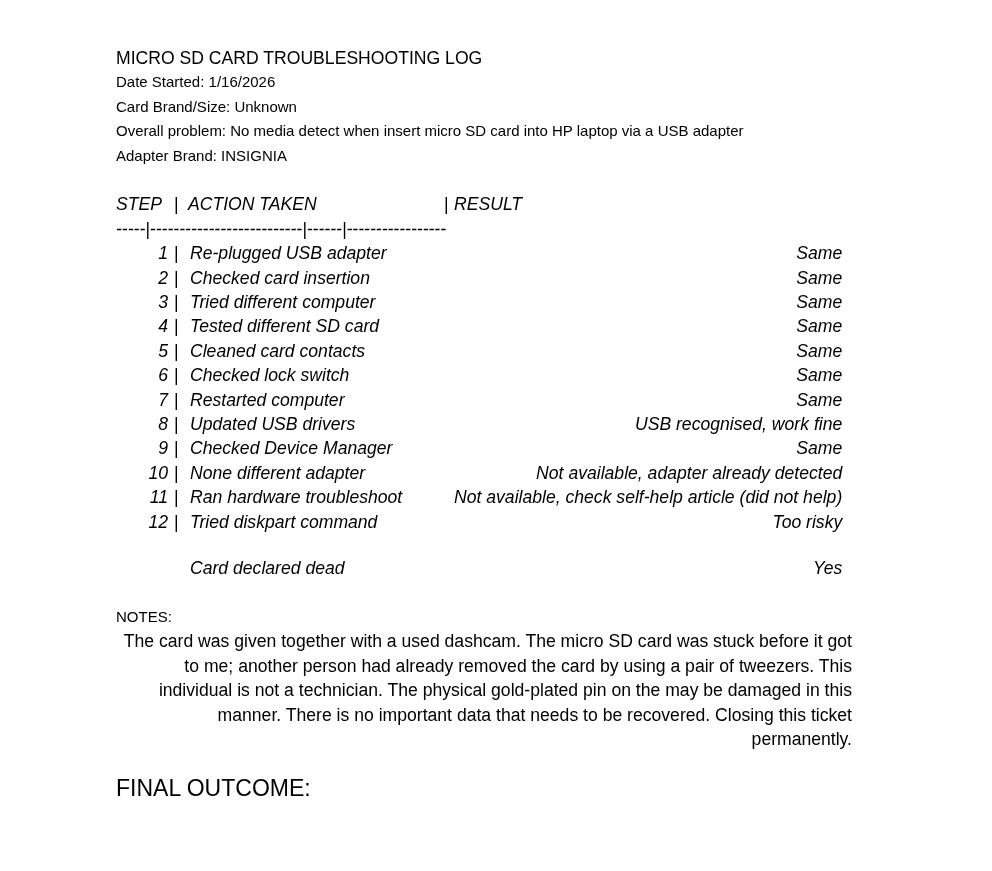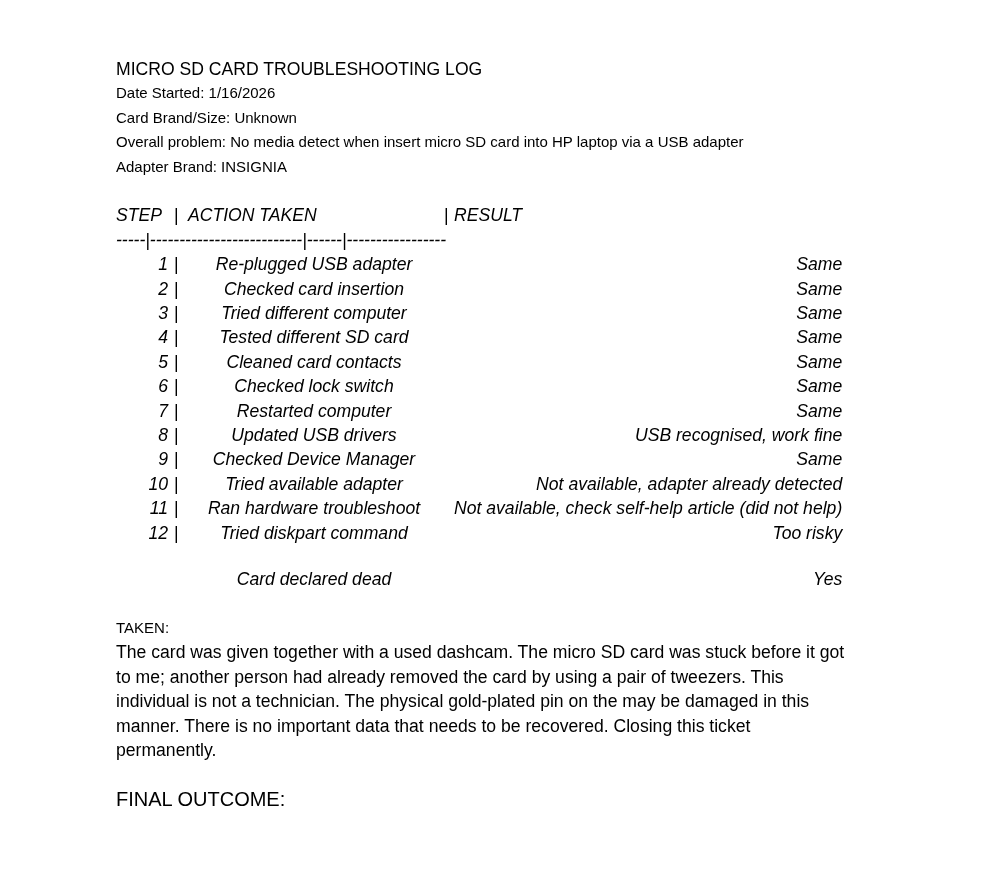--- a/index.html
+++ b/index.html
@@ -12,21 +12,21 @@
     height: 871px;
     overflow: hidden;
     font-family: "Liberation Sans", sans-serif;
     color: #000000;
     -webkit-font-smoothing: antialiased;
   }
 
   .page {
     position: absolute;
     left: 116px;
-    top: 57px;
+    top: 46px;
     width: 736px;
   }
 
   .doc-line {
     font-size: 15px;
     line-height: 24.4px;
     white-space: pre-wrap;
     word-wrap: break-word;
   }
 
@@ -62,21 +62,21 @@
   .col-step {
     width: 36px;
     text-align: right;
   }
   .col-pipe {
     width: 16px;
     text-align: center;
   }
   .col-action {
     width: 248px;
-    text-align: center;
+    text-align: left;
     padding-left: 6px !important;
   }
   .col-result {
     text-align: right;
   }
 
   .table-head-row .head-step {
     text-align: left;
     width: 52px;
   }
@@ -97,25 +97,25 @@
   }
 
   .summary-row .sum-label {
     padding-left: 6px !important;
   }
 
   .notes-block {
     font-size: 17.6px;
     line-height: 24.4px;
     width: 736px;
-    text-align: left;
+    text-align: right;
   }
 
   .outcome-line {
-    font-size: 20px;
+    font-size: 23px;
     line-height: 24.4px;
   }
   .spacer-md { height: 24.4px; }
   .spacer-tbl { height: 20px; }
 </style>
 </head>
 <body>
 
 <div class="page">
 
@@ -200,21 +200,21 @@
       <tr class="step-row">
         <td class="col-step">9</td>
         <td class="col-pipe">|</td>
         <td class="col-action">Checked Device Manager</td>
         <td class="col-pipe"></td>
         <td class="col-result">Same</td>
       </tr>
       <tr class="step-row">
         <td class="col-step">10</td>
         <td class="col-pipe">|</td>
-        <td class="col-action">Tried available adapter</td>
+        <td class="col-action">None different adapter</td>
         <td class="col-pipe"></td>
         <td class="col-result">Not available, adapter already detected</td>
       </tr>
       <tr class="step-row">
         <td class="col-step">11</td>
         <td class="col-pipe">|</td>
         <td class="col-action">Ran hardware troubleshoot</td>
         <td class="col-pipe"></td>
         <td class="col-result">Not available, check self-help article (did not help)</td>
       </tr>
@@ -235,20 +235,20 @@
         <td class="col-pipe"></td>
         <td class="col-action sum-label">Card declared dead</td>
         <td class="col-pipe"></td>
         <td class="col-result">Yes</td>
       </tr>
     </tbody>
   </table>
 
   <div class="spacer-md"></div>
 
-  <div class="doc-line">TAKEN:</div>
+  <div class="doc-line">NOTES:</div>
   <div class="notes-block">The card was given together with a used dashcam. The micro SD card was stuck before it got to me; another person had already removed the card by using a pair of tweezers. This individual is not a technician. The physical gold-plated pin on the may be damaged in this manner. There is no important data that needs to be recovered. Closing this ticket permanently.</div>
 
   <div class="spacer-md"></div>
 
   <div class="outcome-line">FINAL OUTCOME:</div>
 
 </div>
 
 </body></html>

